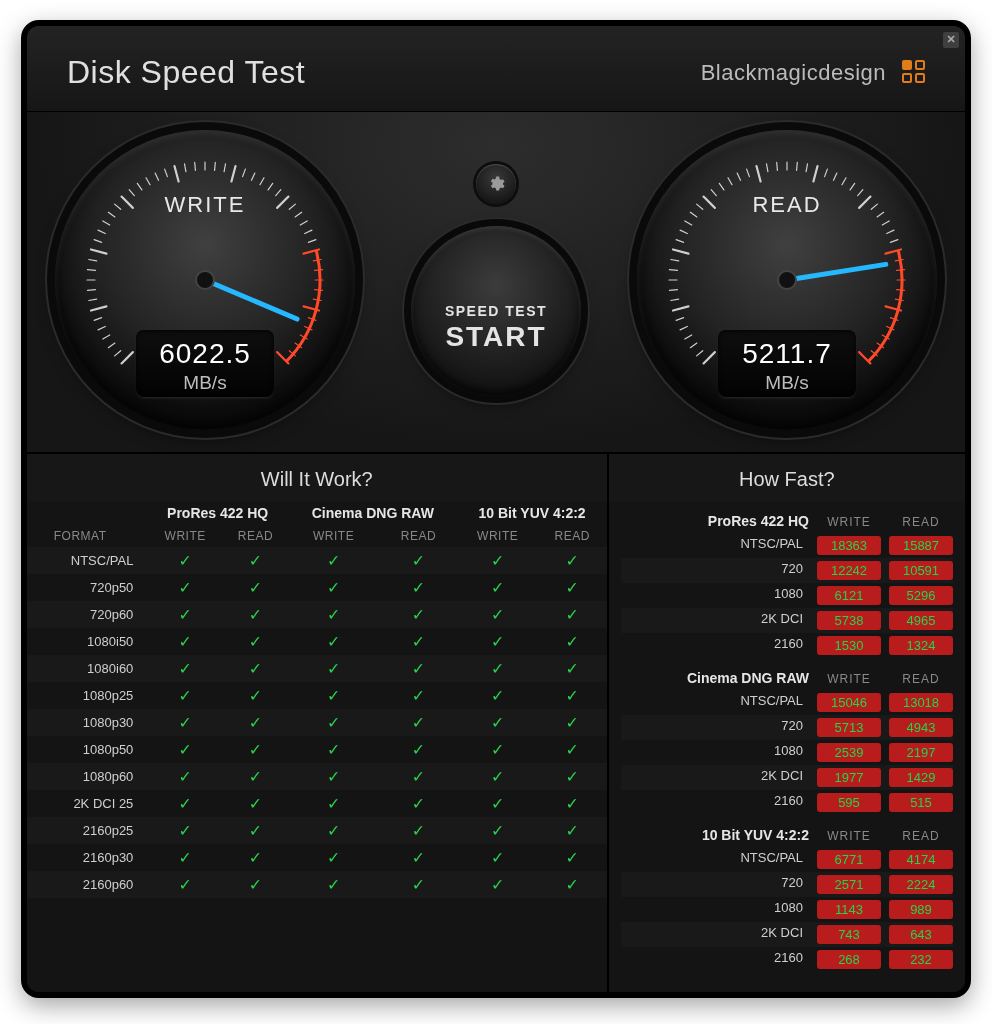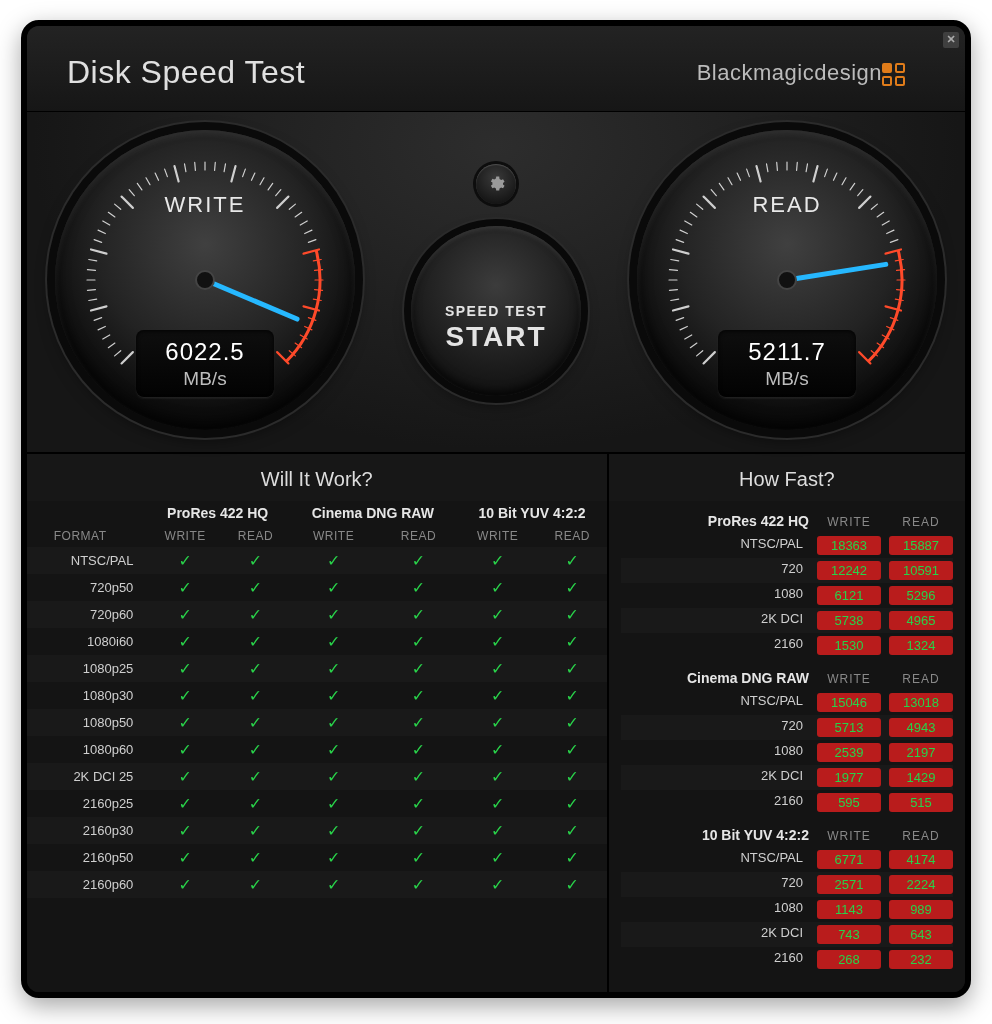--- a/index.html
+++ b/index.html
@@ -35,33 +35,33 @@
     border-radius: 2px;
     cursor: pointer;
     font-weight: bold;
   }
 
   
   .header {
     display: flex;
     justify-content: space-between;
     align-items: center;
-    padding: 28px 60px 20px 40px;
+    padding: 28px 40px 20px 40px;
     background: linear-gradient(#232323, #161616);
   }
   .app-title {
     color: #e0e0e0;
     font-size: 32px;
     font-weight: 300;
     letter-spacing: 0.5px;
   }
   .brand {
     display: flex;
-    align-items: flex-end;
-    gap: 0;
+    align-items: flex-start;
+    gap: 16px;
   }
   .brand-text {
     color: #bbb;
     font-size: 22px;
     font-weight: 300;
     letter-spacing: 0.5px;
   }
   .brand-squares {
     display: grid;
     grid-template-columns: 10px 10px;
@@ -123,21 +123,21 @@
     background: linear-gradient(#0e0e0e, #020202);
     box-shadow:
       inset 0 -1px 0 rgba(255,255,255,0.12),
       inset 0 1px 4px rgba(0,0,0,0.9),
       0 1px 2px rgba(255,255,255,0.06);
     text-align: center;
     padding-top: 8px;
   }
   .readout .value {
     color: #fff;
-    font-size: 24px;
+    font-size: 28px;
     font-weight: 300;
     letter-spacing: 1px;
   }
   .readout .unit {
     color: #bdbdbd;
     font-size: 19px;
     margin-top: 2px;
   }
 
   
@@ -499,20 +499,29 @@
             <tr>
               <td class="fmt">720p60</td>
               <td class="chk">✓</td>
               <td class="chk">✓</td>
               <td class="chk">✓</td>
               <td class="chk">✓</td>
               <td class="chk">✓</td>
               <td class="chk">✓</td>
             </tr>
             <tr>
+              <td class="fmt">1080i50</td>
+              <td class="chk">✓</td>
+              <td class="chk">✓</td>
+              <td class="chk">✓</td>
+              <td class="chk">✓</td>
+              <td class="chk">✓</td>
+              <td class="chk">✓</td>
+            </tr>
+            <tr>
               <td class="fmt">1080i60</td>
               <td class="chk">✓</td>
               <td class="chk">✓</td>
               <td class="chk">✓</td>
               <td class="chk">✓</td>
               <td class="chk">✓</td>
               <td class="chk">✓</td>
             </tr>
             <tr>
               <td class="fmt">1080p25</td>
@@ -563,29 +572,20 @@
               <td class="fmt">2160p25</td>
               <td class="chk">✓</td>
               <td class="chk">✓</td>
               <td class="chk">✓</td>
               <td class="chk">✓</td>
               <td class="chk">✓</td>
               <td class="chk">✓</td>
             </tr>
             <tr>
               <td class="fmt">2160p30</td>
-              <td class="chk">✓</td>
-              <td class="chk">✓</td>
-              <td class="chk">✓</td>
-              <td class="chk">✓</td>
-              <td class="chk">✓</td>
-              <td class="chk">✓</td>
-            </tr>
-            <tr>
-              <td class="fmt">2160p50</td>
               <td class="chk">✓</td>
               <td class="chk">✓</td>
               <td class="chk">✓</td>
               <td class="chk">✓</td>
               <td class="chk">✓</td>
               <td class="chk">✓</td>
             </tr>
             <tr>
               <td class="fmt">2160p60</td>
               <td class="chk">✓</td>

